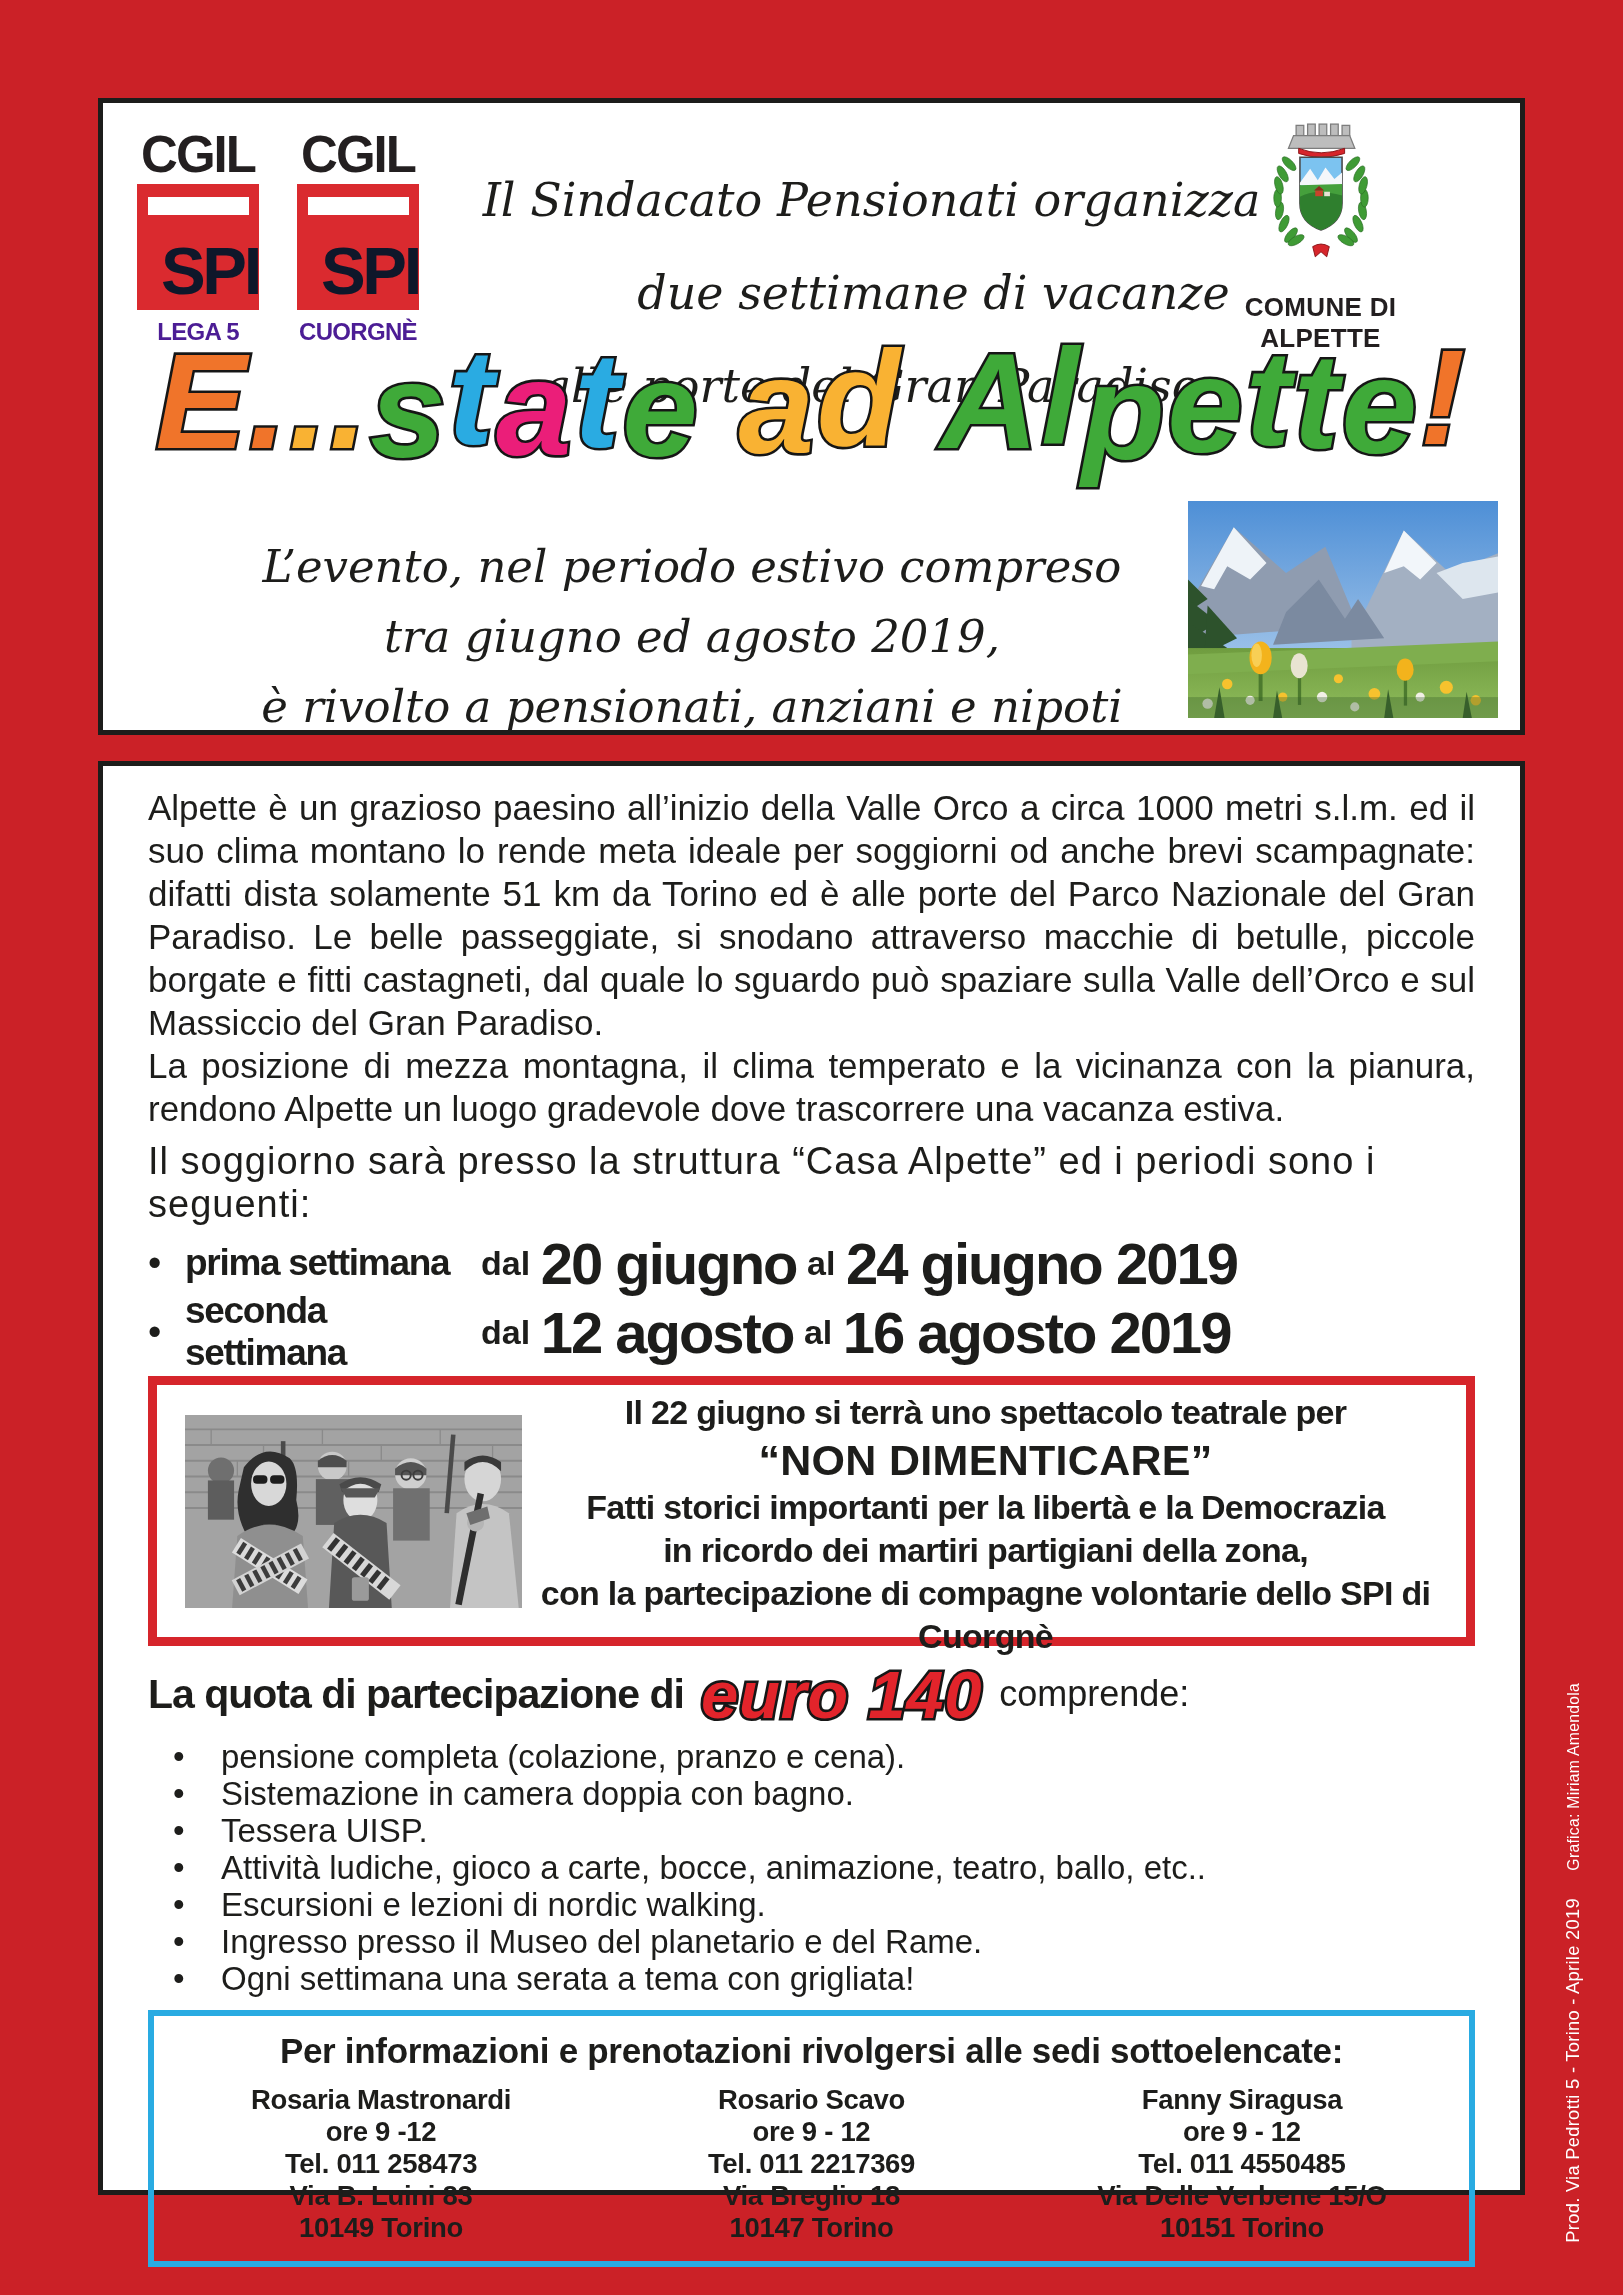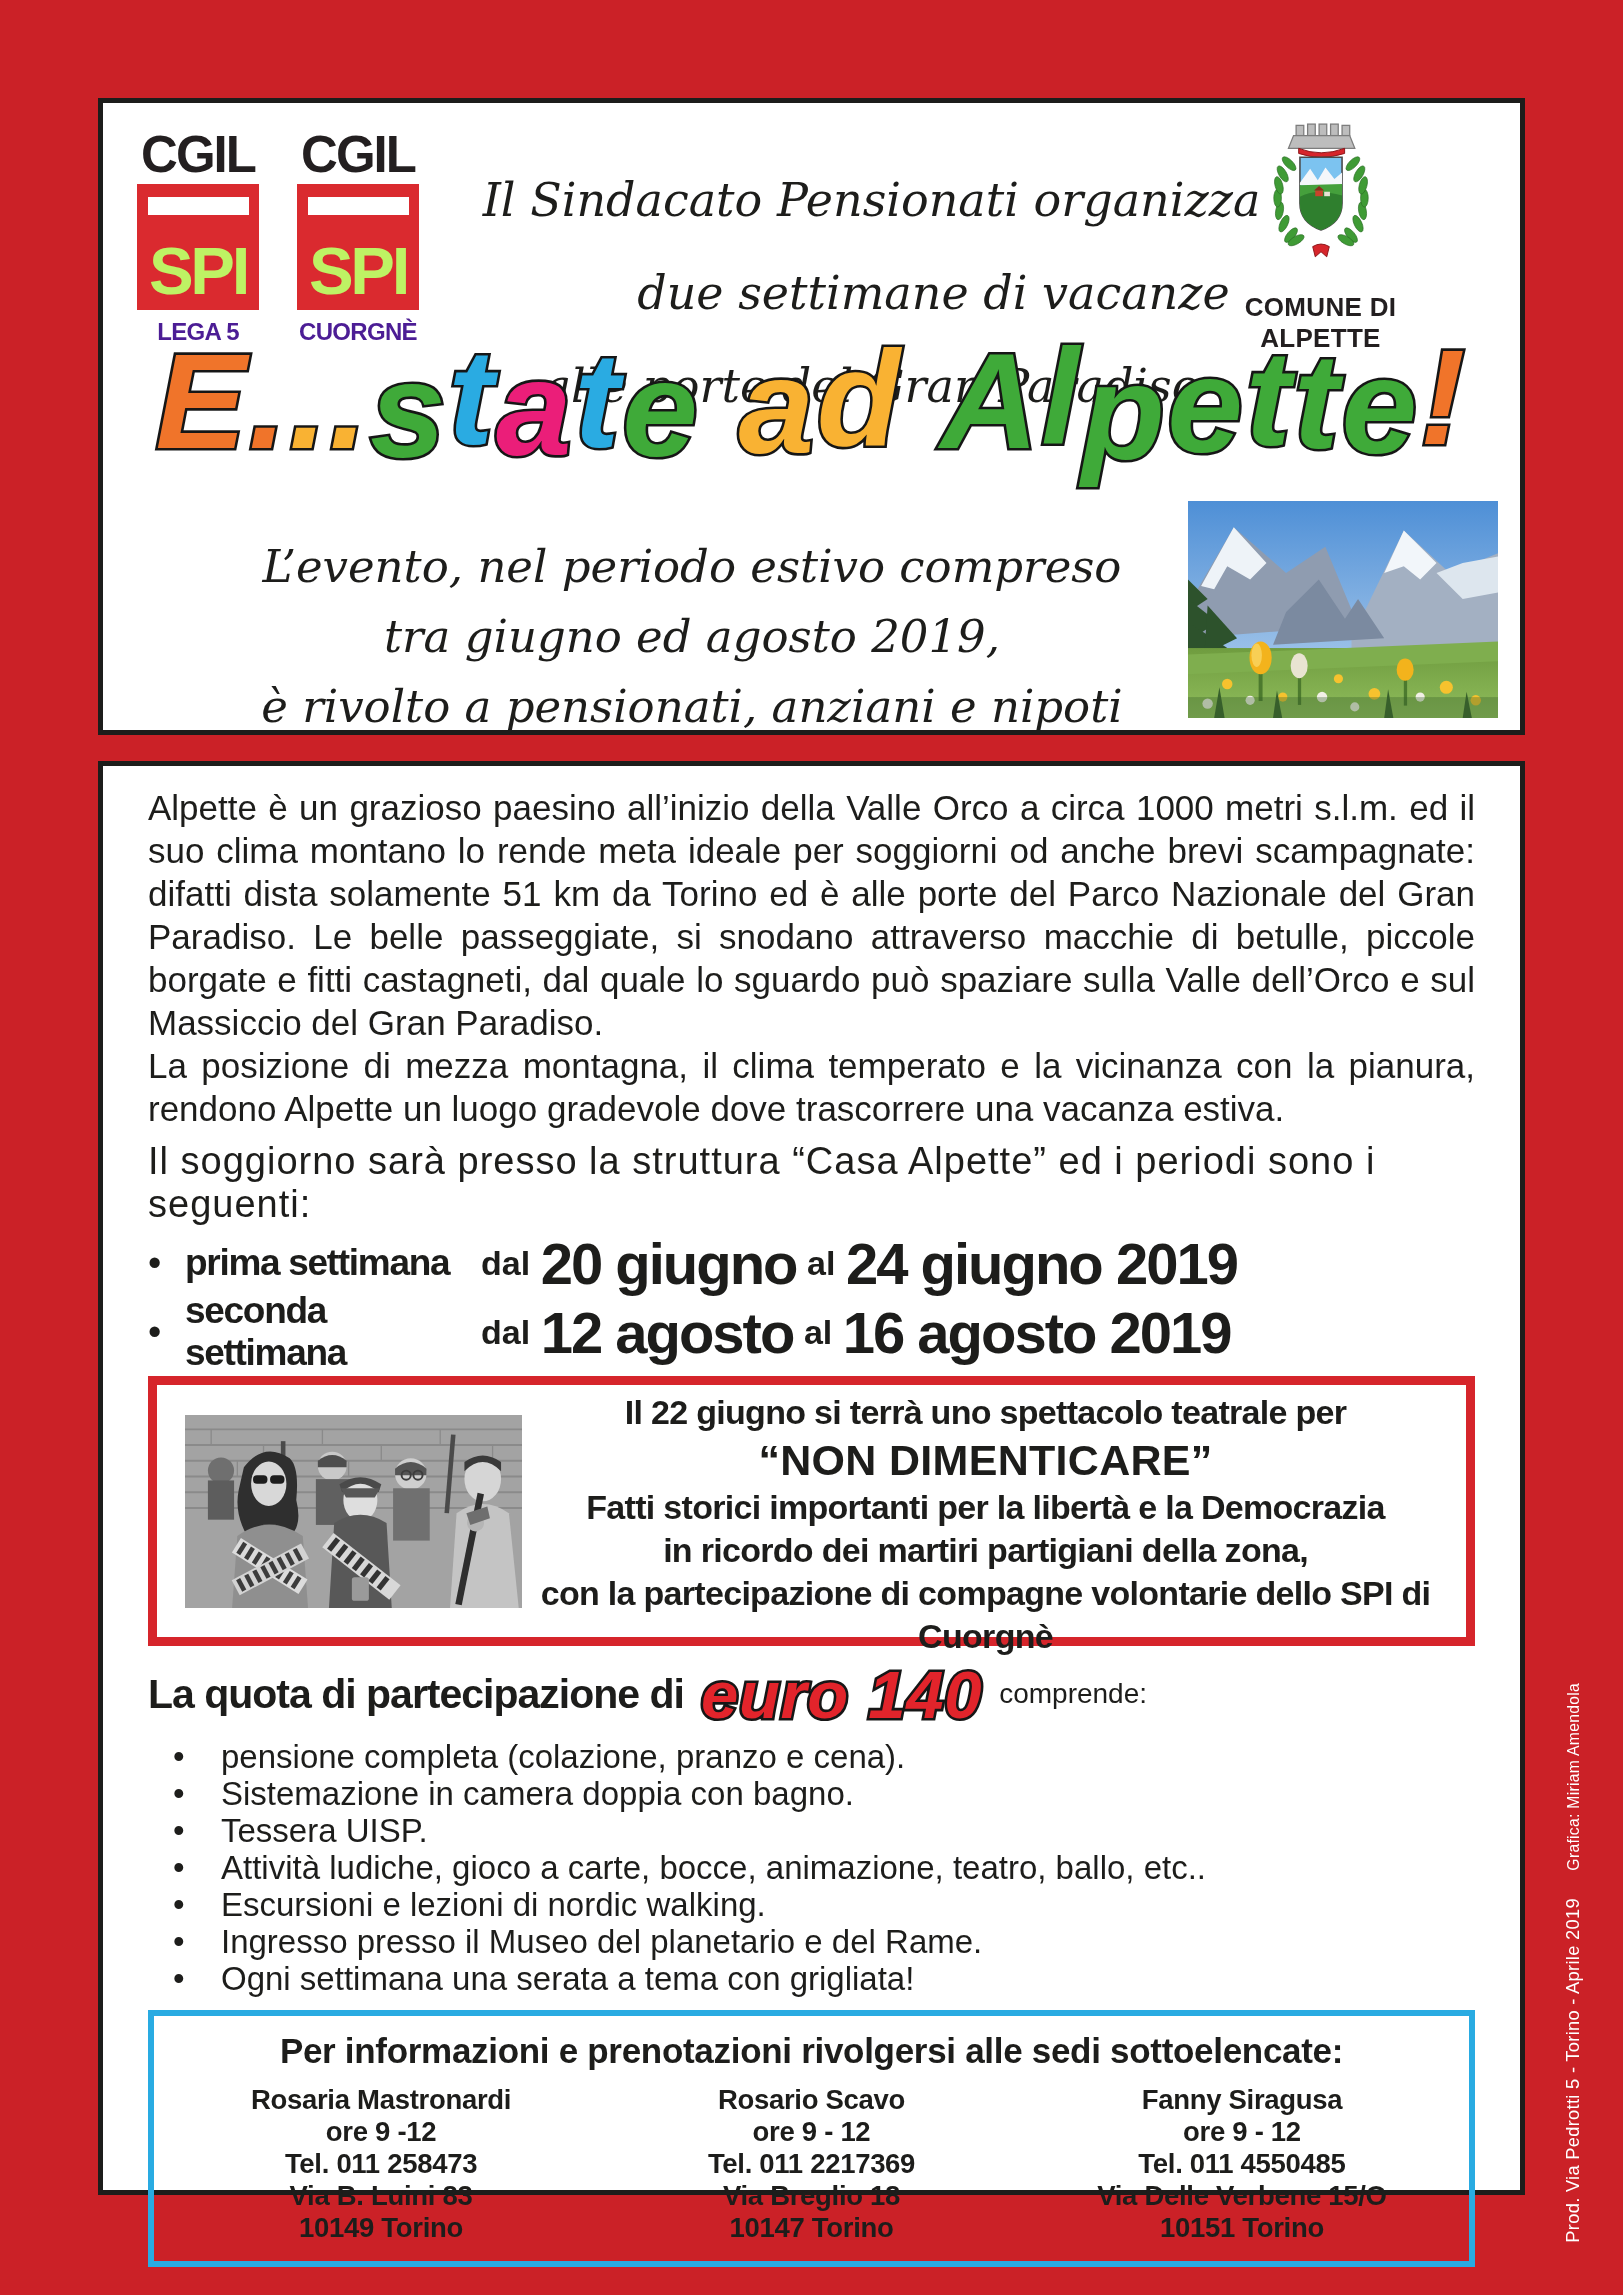--- a/index.html
+++ b/index.html
@@ -10,21 +10,21 @@
   .panel-top{top:98px;height:637px;}
   .panel-main{top:761px;height:1434px;padding:0 45px;}
 
   
   .logo{position:absolute;top:27.5px;width:122px;text-align:center;}
   .logo-1{left:34px;} .logo-2{left:194px;}
   .logo .org{font-size:51px;font-weight:800;letter-spacing:-2px;line-height:0.95;color:#231f20;}
   .spi-box{margin-top:5.2px;height:126px;background:#da2a2f;position:relative;}
   .spi-bar{position:absolute;top:13px;left:10.5px;right:10.5px;height:17.7px;background:#fff;}
   .spi-text{position:absolute;bottom:6.5px;width:100%;text-align:center;
-            font-size:67px;font-weight:800;color:#bef264;letter-spacing:-3.3px;line-height:1;}
+            font-size:67px;font-weight:800;color:#0f172a;letter-spacing:-3.3px;line-height:1;padding-left:12px;}
   .logo .label{margin-top:7.9px;font-size:24px;font-weight:800;letter-spacing:-0.7px;color:#4c1d95;}
 
   .script{font-family:"DejaVu Serif",serif;font-style:italic;color:#1d1d1b;}
   .intro-script{position:absolute;left:353px;top:51px;width:831px;text-align:center;
                 font-size:46px;line-height:93px;}
   .intro-script .line:nth-child(2){transform:translateX(62px);}
 
   .comune{position:absolute;left:1080px;top:18.3px;width:275px;text-align:center;}
   .comune svg{width:134px;height:167px;}
   .comune-label{margin-top:1.3px;font-size:26px;font-weight:700;letter-spacing:0.3px;color:#231f20;}
@@ -55,21 +55,21 @@
           display:flex;align-items:center;padding:0 16.4px 0 27.5px;box-sizing:border-box;}
   .teatro svg{width:337px;height:193px;flex:none;}
   .teatro-text{flex:1;text-align:center;font-weight:700;color:#1d1d1b;margin-top:26px;}
   .teatro-text .t-line{font-size:34px;line-height:43px;letter-spacing:-0.7px;}
   .teatro-text .t-title{font-size:43px;line-height:52px;letter-spacing:0.3px;}
 
   .quota-head{margin-top:14.4px;display:flex;align-items:center;gap:17px;}
   .q-prefix{font-size:41px;font-weight:800;letter-spacing:-1px;}
   .q-euro{font-size:67px;font-weight:800;font-style:italic;color:#e2242b;line-height:1;
           -webkit-text-stroke:5.2px #161616;paint-order:stroke fill;letter-spacing:0.7px;}
-  .q-suffix{font-size:28px;}
+  .q-suffix{font-size:36px;}
 
   .quota-list{margin:10.5px 0 0;padding:0;list-style:none;}
   .quota-list li{font-size:33px;line-height:37px;padding-left:73px;position:relative;}
   .quota-list li::before{content:"\2022";position:absolute;left:25px;}
 
   .info{margin-top:13px;border:6.5px solid #29abe2;padding:14.4px 11.8px 17px;text-align:center;}
   .info-heading{font-size:35px;font-weight:800;letter-spacing:-0.3px;}
   .contacts{display:flex;margin-top:13px;}
   .contact{flex:1;font-size:27.5px;font-weight:800;line-height:32px;letter-spacing:-0.3px;}
 

